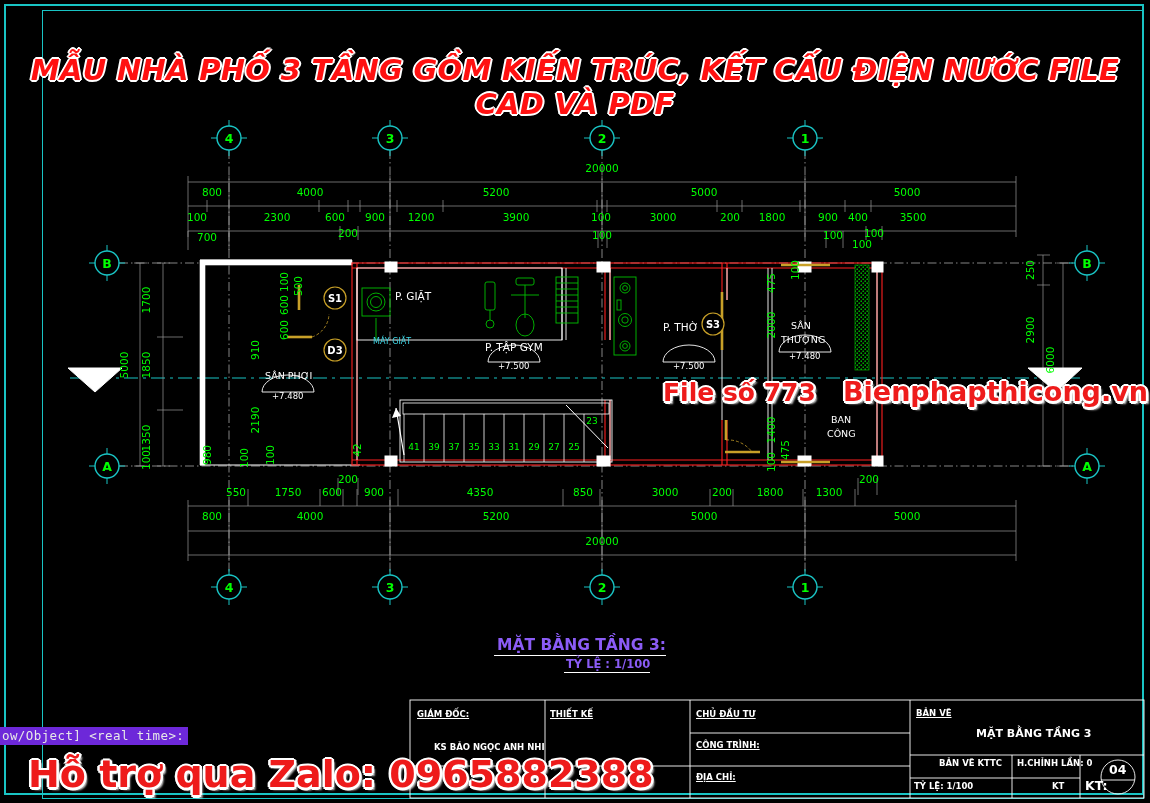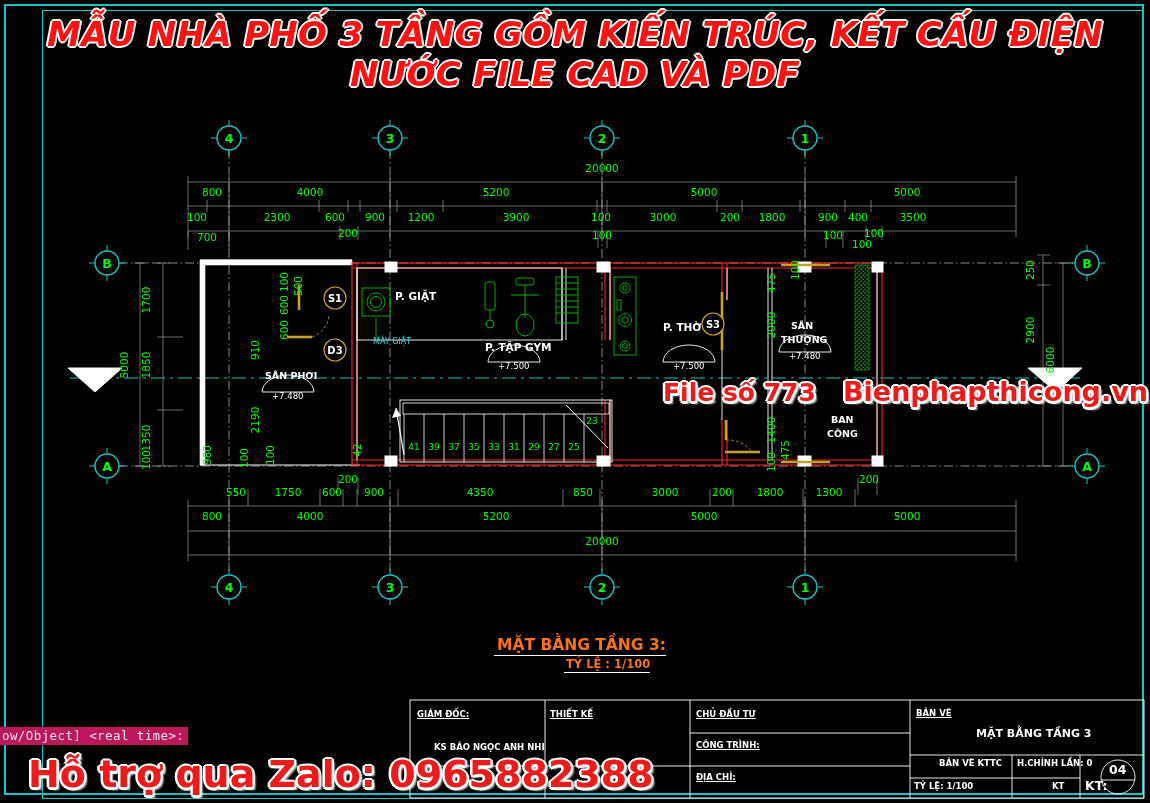--- a/index.html
+++ b/index.html
@@ -19,27 +19,28 @@
     border:1px solid #19c4c4;
   }
   
   .banner{
     position:absolute; left:0; top:14px; width:1150px; text-align:center;
     z-index:40; pointer-events:none;
   }
   .banner .txt{
     display:inline-block;
     font-family:"DejaVu Sans", sans-serif;
-    font-size:34px; font-weight:bold; font-style:italic;
+    font-size:29px; font-weight:bold; font-style:italic;
     color:#ff1111; letter-spacing:.3px;
     -webkit-text-stroke:1px #fff;
     paint-order: stroke fill;
     text-shadow:
        1px 1px 0 #fff, -1px 1px 0 #fff, 1px -1px 0 #fff, -1px -1px 0 #fff,
        2px 0 0 #fff, -2px 0 0 #fff, 0 2px 0 #fff, 0 -2px 0 #fff;
+    margin-top: 39px;
   }
   
   #dwg{ position:absolute; left:0; top:0; width:1150px; height:803px; z-index:5;}
 
   
   .wm{
     position:absolute; z-index:45; pointer-events:none;
     font-family:"DejaVu Sans", sans-serif; font-weight:bold;
     color:#ee1b1b;
     text-shadow:
@@ -48,45 +49,45 @@
        3px 3px 2px rgba(255,255,255,.8);
     white-space:nowrap;
   }
   #wm-file{ left:663px; top:378px; font-size:25px; }
   #wm-site{ left:843px; top:376px; font-size:27px; }
   #wm-zalo{ left:28px;  top:752px; font-size:38px; }
 
   
   .cmdline{
     position:absolute; left:0px; top:727px; z-index:46;
-    background:#be185d; color:#e8e8e8;
+    background:#6d28d9; color:#e8e8e8;
     font-family:"DejaVu Sans Mono", monospace; font-size:12.5px;
     padding:1px 4px 2px 2px; letter-spacing:.4px;
   }
   
   .tb{ position:absolute; z-index:30; color:#fff;
        font-family:"DejaVu Sans", sans-serif; font-weight:bold;
        white-space:nowrap; }
   .tb.u{ text-decoration:underline; }
   .tb.s9{ font-size:8.5px; }
   .tb.s11{ font-size:11px; }
   .tb.s13{ font-size:12.5px; }
 
   
   .plan-title{
-    position:absolute; z-index:30; color:#f97316; font-weight:bold;
+    position:absolute; z-index:30; color:#8b5cf6; font-weight:bold;
     font-family:"DejaVu Sans", sans-serif; white-space:nowrap;
   }
   #plan-title-main{ left:497px; top:636px; font-size:15.5px; }
   #plan-title-scale{ left:566px; top:657px; font-size:11.5px; }
   .ul-bar{ position:absolute; background:#fff; z-index:30; }
 
   
   .room{
-    position:absolute; z-index:28; color:#ffffff; font-weight:bold;
+    position:absolute; z-index:28; color:#ffffff; font-weight:normal;
     font-family:"DejaVu Sans", sans-serif; white-space:nowrap;
     text-align:center;
   }
   .room.s10{ font-size:9.5px; }
   .room.s11{ font-size:10.5px; }
   .room.cyan{ color:#3fd8e8; font-weight:normal; font-size:8px; }
 
   
   .elev{
     position:absolute; z-index:28; color:#ffffff; font-size:8.5px;

